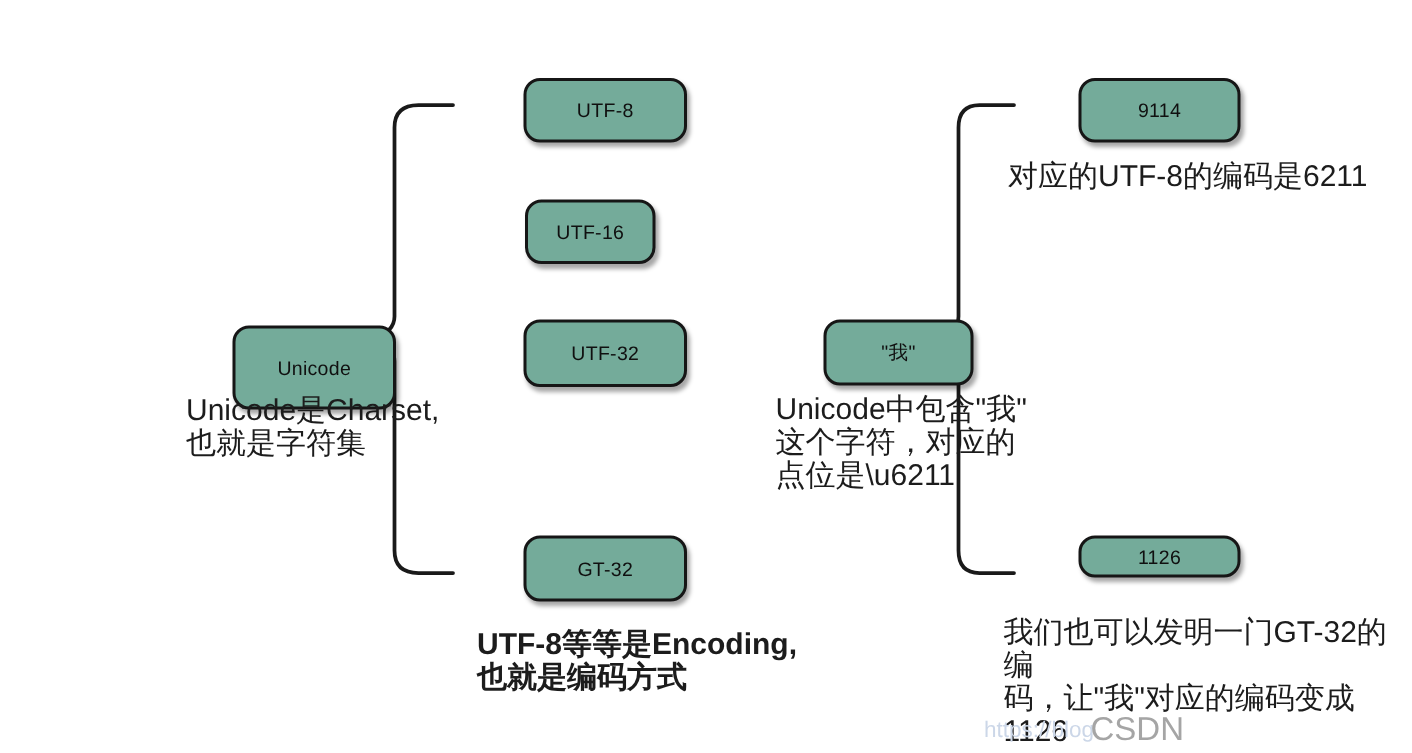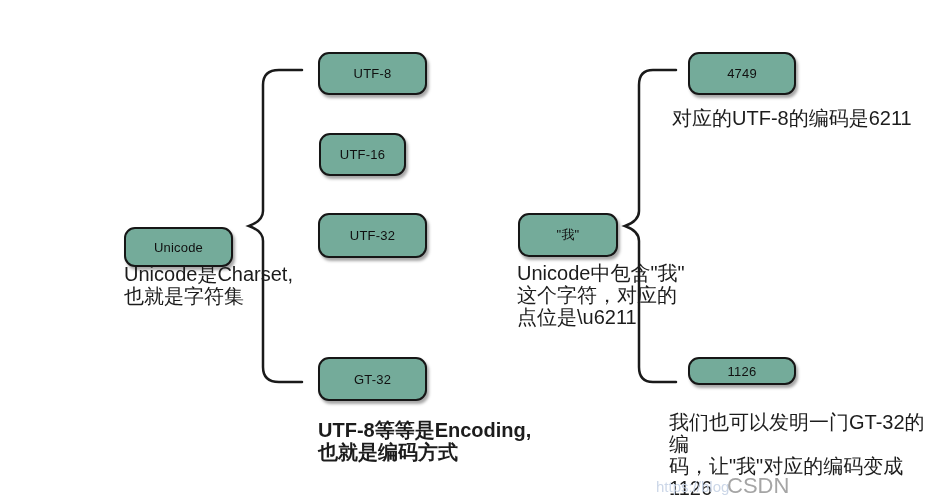--- a/index.html
+++ b/index.html
@@ -29,20 +29,21 @@
     border: 2px solid #161616;
     border-radius: 11px;
     box-shadow: 2px 3px 3px rgba(0,0,0,0.35);
     display: flex;
     align-items: center;
     justify-content: center;
     font-size: 13px;
     color: #101010;
     box-sizing: border-box;
     letter-spacing: 0.2px;
+    margin-left: 31px;
   }
   .caption {
     position: absolute;
     font-size: 20px;
     line-height: 22px;
     color: #1c1c1c;
     white-space: pre-line;
   }
   .watermark-url {
     position: absolute;
@@ -54,21 +55,21 @@
   .watermark-credit {
     position: absolute;
     left: 727px;
     top: 473px;
     font-size: 22px;
     color: #a5a5a5;
     text-shadow: 1px 1px 0 #ffffff;
   }
 
   
-  .node-unicode { left: 124px; top: 227px; width: 109px; height: 40px; }
+  .node-unicode { left: 124px; top: 217px; width: 109px; height: 56px; }
   .node-utf8    { left: 318px; top: 52px;  width: 109px; height: 43px; }
   .node-utf16   { left: 319px; top: 133px; width: 87px; height: 43px; }
   .node-utf32   { left: 318px; top: 213px; width: 109px; height: 45px; }
   .node-gt32    { left: 318px; top: 357px; width: 109px; height: 44px; }
   .node-wo      { left: 518px; top: 213px; width: 100px; height: 44px; }
   .node-6211    { left: 688px; top: 52px;  width: 108px; height: 43px; }
   .node-1126    { left: 688px; top: 357px; width: 108px; height: 28px; }
 
   
   .caption-unicode  { left: 124px; top: 263px; }
@@ -96,21 +97,21 @@
   <div class="node node-utf32">UTF-32</div>
   <div class="node node-gt32">GT-32</div>
   <div class="caption caption-encoding">UTF-8等等是Encoding,
 也就是编码方式</div>
 
   <div class="node node-wo">"我"</div>
   <div class="caption caption-wo">Unicode中包含"我"
 这个字符，对应的
 点位是\u6211</div>
 
-  <div class="node node-6211">4749</div>
+  <div class="node node-6211">9114</div>
   <div class="caption caption-6211">对应的UTF-8的编码是6211</div>
 
   <div class="node node-1126">1126</div>
   <div class="caption caption-1126">我们也可以发明一门GT-32的编
 码，让"我"对应的编码变成1126</div>
 
   <span class="watermark-url">https://blog</span>
   <span class="watermark-credit">CSDN @Ocean&amp;&amp;Star</span>
 
 </div>

